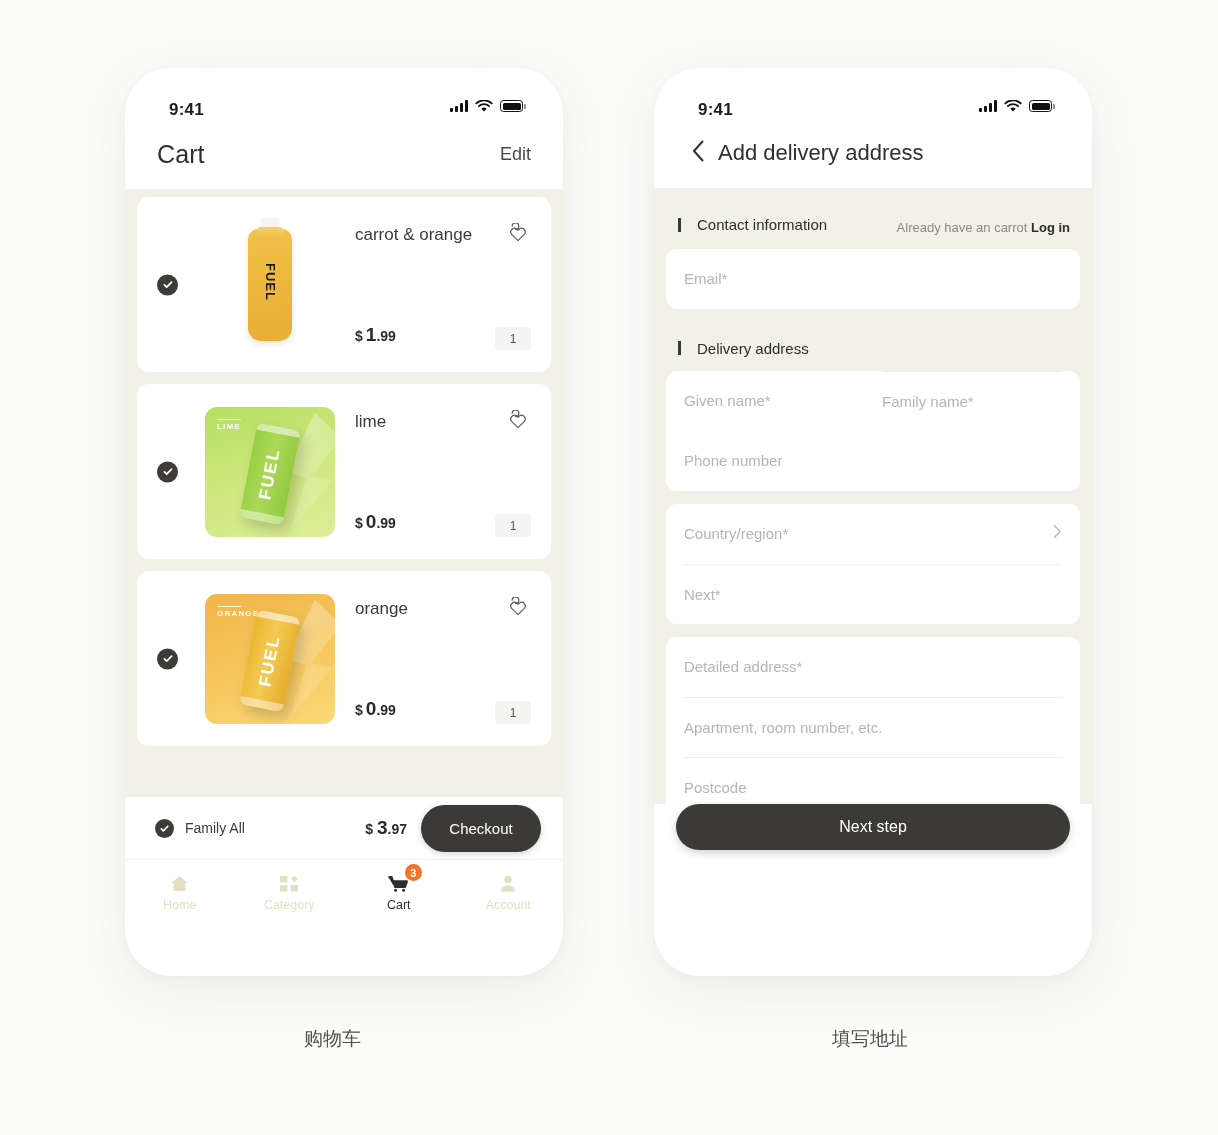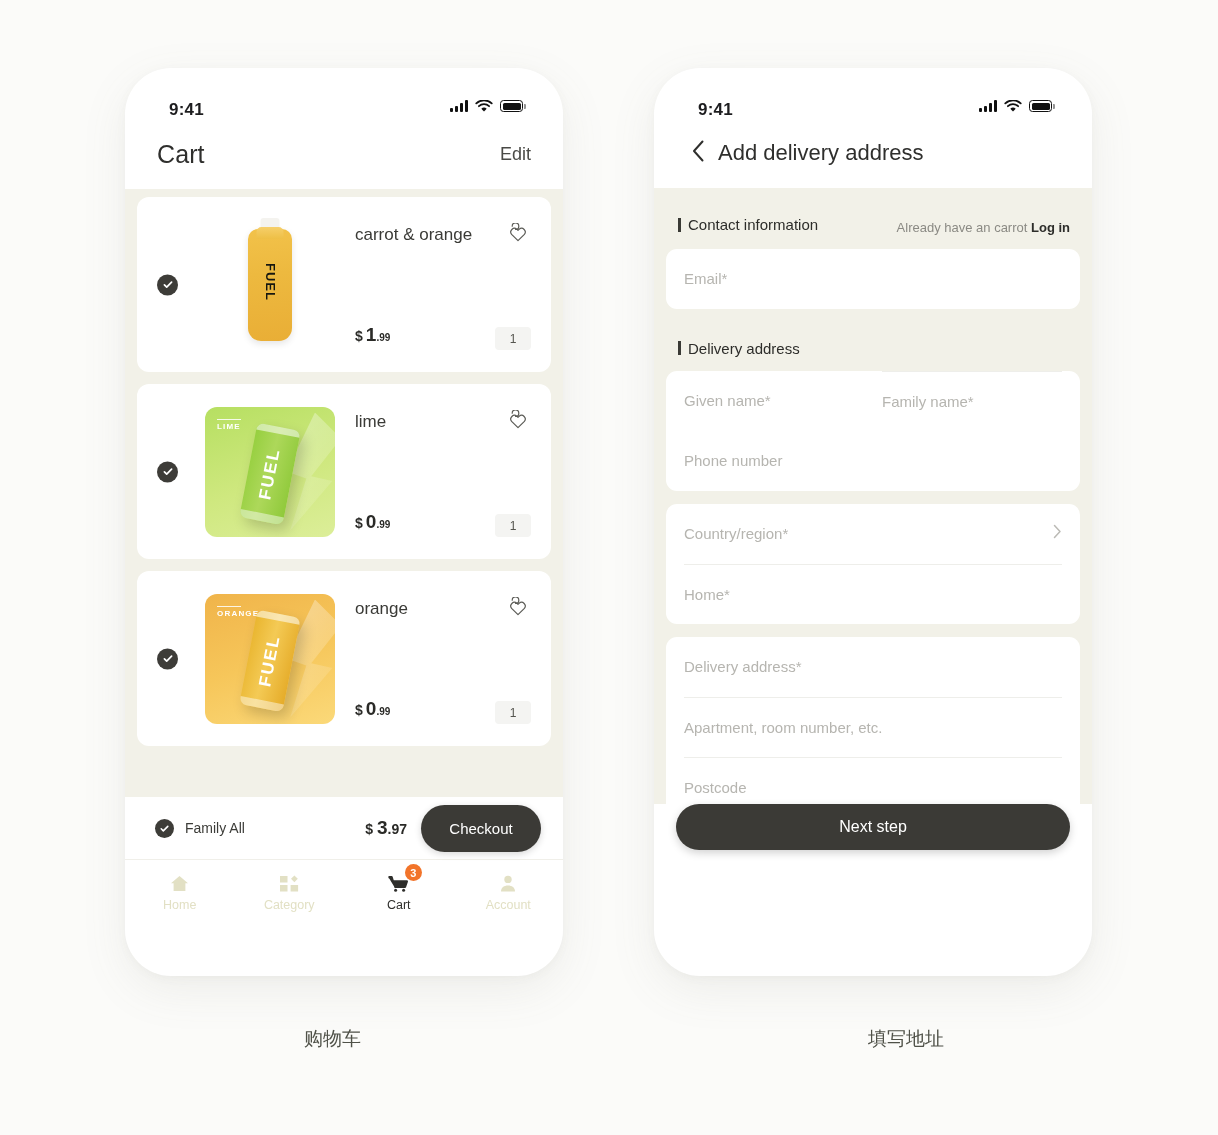--- a/index.html
+++ b/index.html
@@ -103,21 +103,21 @@
   .can-text {
     position:absolute; left:50%; top:50%; transform:translate(-50%,-50%) rotate(180deg);
     writing-mode: vertical-rl; font-size:17px; font-weight:800; color:#fff; letter-spacing:2px;
   }
 
   .item-info { flex:1; height:100%; position:relative; padding:28px 0 0 0; }
   .item-name { font-size:17px; color:#3a3a36; }
   .item-price { position:absolute; bottom:26px; left:0; font-size:14px; color:#2a2a27; font-weight:700; }
   .item-price .amt { font-size:19px; }
   .item-price .cur { font-weight:700; font-size:14px; margin-right:3px; }
-  .item-price .cts { font-size:10px; }
+  .item-price .cts { font-size:14px; }
   .fav-btn { position:absolute; right:22px; top:26px; width:22px; height:22px; }
   .qty-box {
     position:absolute; right:20px; bottom:22px; background:#f4f4f2;
     width:36px; height:23px; border-radius:4px; display:flex; align-items:center;
     justify-content:center; font-size:12px; color:#55554f;
   }
 
   
   .checkout-bar {
     height:62px; background:#fff; display:flex; align-items:center;
@@ -146,41 +146,41 @@
     position:absolute; top:-7px; right:-11px; background:#f2742a; color:#fff;
     min-width:17px; height:17px; border-radius:9px; font-size:11px; font-weight:700;
     display:flex; align-items:center; justify-content:center; padding:0 4px;
   }
 
   
   .addr-header { display:flex; align-items:center; gap:13px; padding:14px 7px 22px 38px; }
   .addr-title { font-size:22px; color:#2f2f2d; }
   .addr-body { background:#f2f1e8; padding:10px 12px 0 12px; height:616px; position:relative; }
   .sec-row { display:flex; align-items:baseline; padding: 18px 10px 14px 12px; }
-  .sec-title { font-size:15px; color:#2d2d2a; display:flex; align-items:center; gap:7px; }
+  .sec-title { font-size:15px; color:#2d2d2a; display:flex; align-items:center; gap:16px; }
   .sec-bar { display:inline-block; width:3px; height:14px; background:#3a3a35; }
   .sec-aside { margin-left:auto; font-size:13px; color:#8b8a84; }
   .sec-aside b { color:#2d2d2a; }
   .card-block { background:#fff; border-radius:11px; padding:0 18px; margin-bottom:13px; }
   .field { height:60px; display:flex; align-items:center; font-size:15px; color:#b6b5b0; position:relative; }
   .field + .field { border-top:1px solid #eeeeea; }
   .field .chev { margin-left:auto; color:#b9b8b3; font-size:18px; }
   .field-row { display:flex; }
   .field-row .field { flex:1; }
   .field-row .field:first-child { margin-right:18px; }
   .next-wrap { position:absolute; left:0; right:0; bottom:-46px; padding:0 22px; }
   .btn-next {
     width:100%; height:46px; border:none; border-radius:24px; background:#3b3a36;
     color:#fff; font-size:16px; font-family:inherit; box-shadow:0 3px 9px rgba(0,0,0,.18);
   }
 
   
   .caption { position:absolute; font-size:19px; color:#4f5148; }
   #cap-left  { left:304px; top:1026px; }
-  #cap-right { left:868px; top:1026px; }
+  #cap-right { left:832px; top:1026px; }
 </style>
 </head>
 <body>
 
 <div class="stage">
 
   <div class="phone" id="phone-cart">
 
     <div class="statusbar">
       <span class="clock">9:41</span>
@@ -421,25 +421,25 @@
 
       <div class="card-block">
         <div class="field">
           <span>Country/region*</span>
           <span class="chev">
             <svg width="9" height="15" viewBox="0 0 9 15">
                 <path d="M1.5 1.5 7 7.5l-5.5 6" stroke="#bbbab5" stroke-width="1.5" fill="none" stroke-linecap="round" stroke-linejoin="round"></path>
               </svg>
           </span>
         </div>
-        <div class="field">Home*</div>
+        <div class="field">Next*</div>
       </div>
 
       <div class="card-block">
-        <div class="field">Delivery address*</div>
+        <div class="field">Detailed address*</div>
         <div class="field">Apartment, room number, etc.</div>
         <div class="field">Postcode</div>
       </div>
 
       <div class="next-wrap">
         <button class="btn-next">Next step</button>
       </div>
     </div>
   </div>
 

